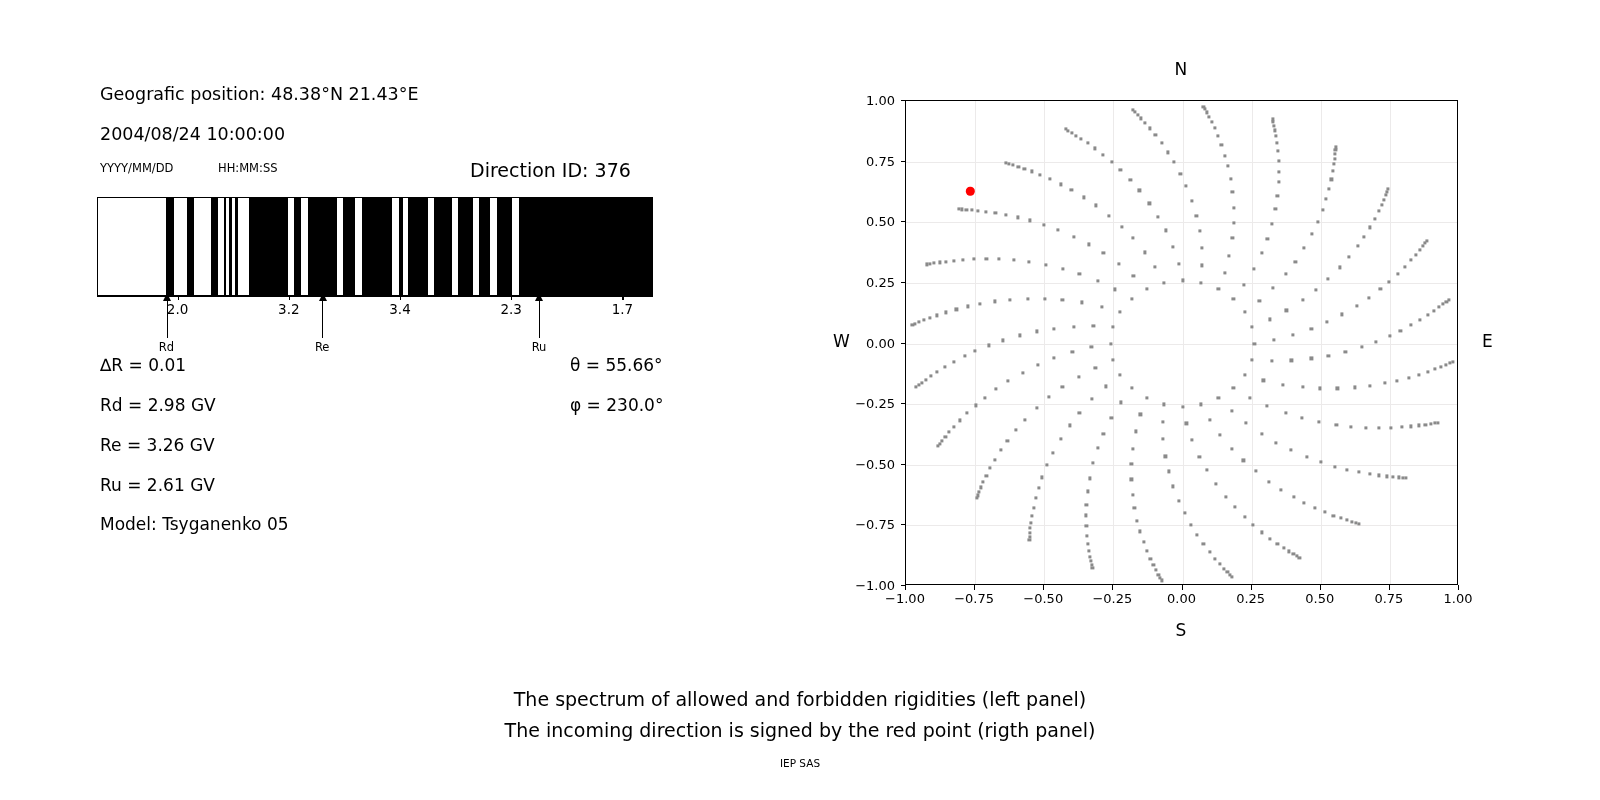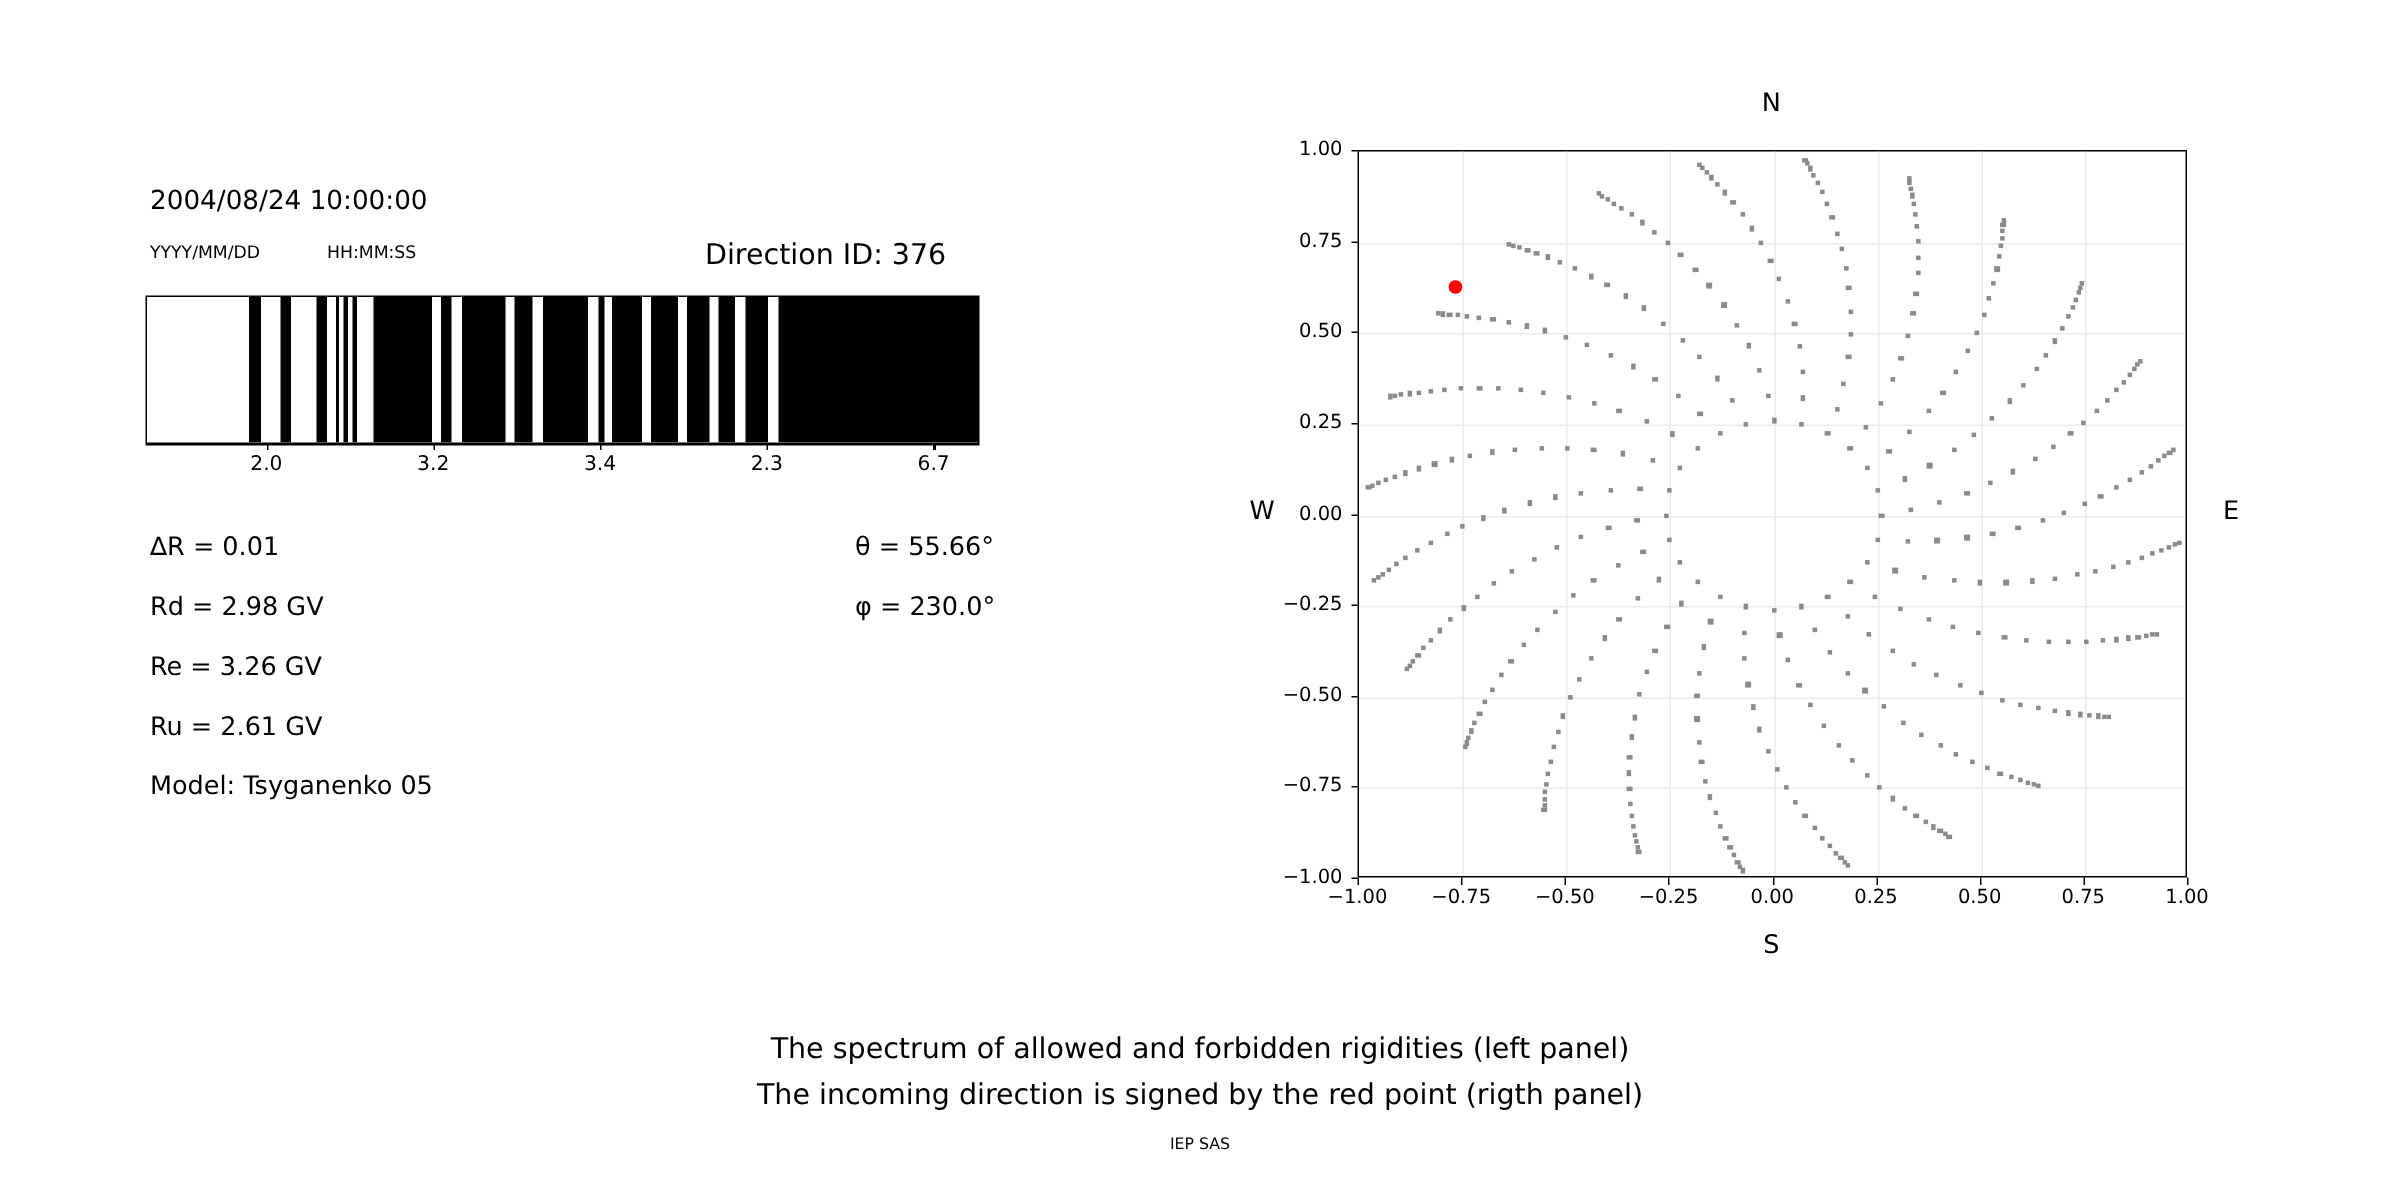--- a/index.html
+++ b/index.html
@@ -85,20 +85,21 @@
   .caption-line{position:absolute;font-size:19px;color:#000;
       text-align:center;width:100%;left:0;white-space:nowrap;}
   #footer-text{position:absolute;width:100%;left:0;text-align:center;
       font-size:10.5px;color:#000;white-space:nowrap;}
 </style>
 </head>
 <body>
 
 <div class="abs" id="left-panel">
 
+  <div class="abs hdr-geo">Geografic position: 48.38°N 21.43°E</div>
   <div class="abs hdr-date">2004/08/24 10:00:00</div>
   <div class="abs hdr-fmt1">YYYY/MM/DD</div>
   <div class="abs hdr-fmt2">HH:MM:SS</div>
   <div class="abs hdr-dirid">Direction ID: 376</div>
 
   <div class="abs" id="spectrum-bar">
       <div class="band" style="left: 68.388px; width: 7.784px;"></div>
       <div class="band" style="left: 88.96px; width: 6.672px;"></div>
       <div class="band" style="left: 113.424px; width: 6.672px;"></div>
       <div class="band" style="left: 125.656px; width: 2.78px;"></div>
@@ -121,21 +122,38 @@
     <div class="axis-line"></div>
   <div class="tick" style="left: 80.62px;"></div>
       <div class="ticklabel" style="left: 80.62px;">2.0</div>
       <div class="tick" style="left: 191.82px;"></div>
       <div class="ticklabel" style="left: 191.82px;">3.2</div>
       <div class="tick" style="left: 303.02px;"></div>
       <div class="ticklabel" style="left: 303.02px;">3.4</div>
       <div class="tick" style="left: 414.22px;"></div>
       <div class="ticklabel" style="left: 414.22px;">2.3</div>
       <div class="tick" style="left: 525.42px;"></div>
-      <div class="ticklabel" style="left: 525.42px;">6.7</div>
+      <div class="ticklabel" style="left: 525.42px;">1.7</div>
+    </div>
+  <div class="abs" id="spectrum-arrows" style="left:0;top:0;width:760px;height:360px;">
+      <div class="arrow-wrap" style="left: 166.5px; top: 300px;">
+        <div class="arrow-shaft" style="height: 38px;"></div>
+        <div class="arrow-head"></div>
+        <div class="arrow-label" style="top: 40px;">Rd</div>
+      </div>
+      <div class="arrow-wrap" style="left: 322.18px; top: 300px;">
+        <div class="arrow-shaft" style="height: 38px;"></div>
+        <div class="arrow-head"></div>
+        <div class="arrow-label" style="top: 40px;">Re</div>
+      </div>
+      <div class="arrow-wrap" style="left: 539.02px; top: 300px;">
+        <div class="arrow-shaft" style="height: 38px;"></div>
+        <div class="arrow-head"></div>
+        <div class="arrow-label" style="top: 40px;">Ru</div>
+      </div>
     </div>
 
   <div class="abs param col-left" style="top:355px;">∆R = 0.01</div>
   <div class="abs param col-left" style="top:395px;">Rd = 2.98 GV</div>
   <div class="abs param col-left" style="top:435px;">Re = 3.26 GV</div>
   <div class="abs param col-left" style="top:475px;">Ru = 2.61 GV</div>
   <div class="abs param col-left" style="top:514px;">Model: Tsyganenko 05</div>
   <div class="abs param col-right" style="top:355px;">θ = 55.66°</div>
   <div class="abs param col-right" style="top:395px;">φ = 230.0°</div>
 </div>

